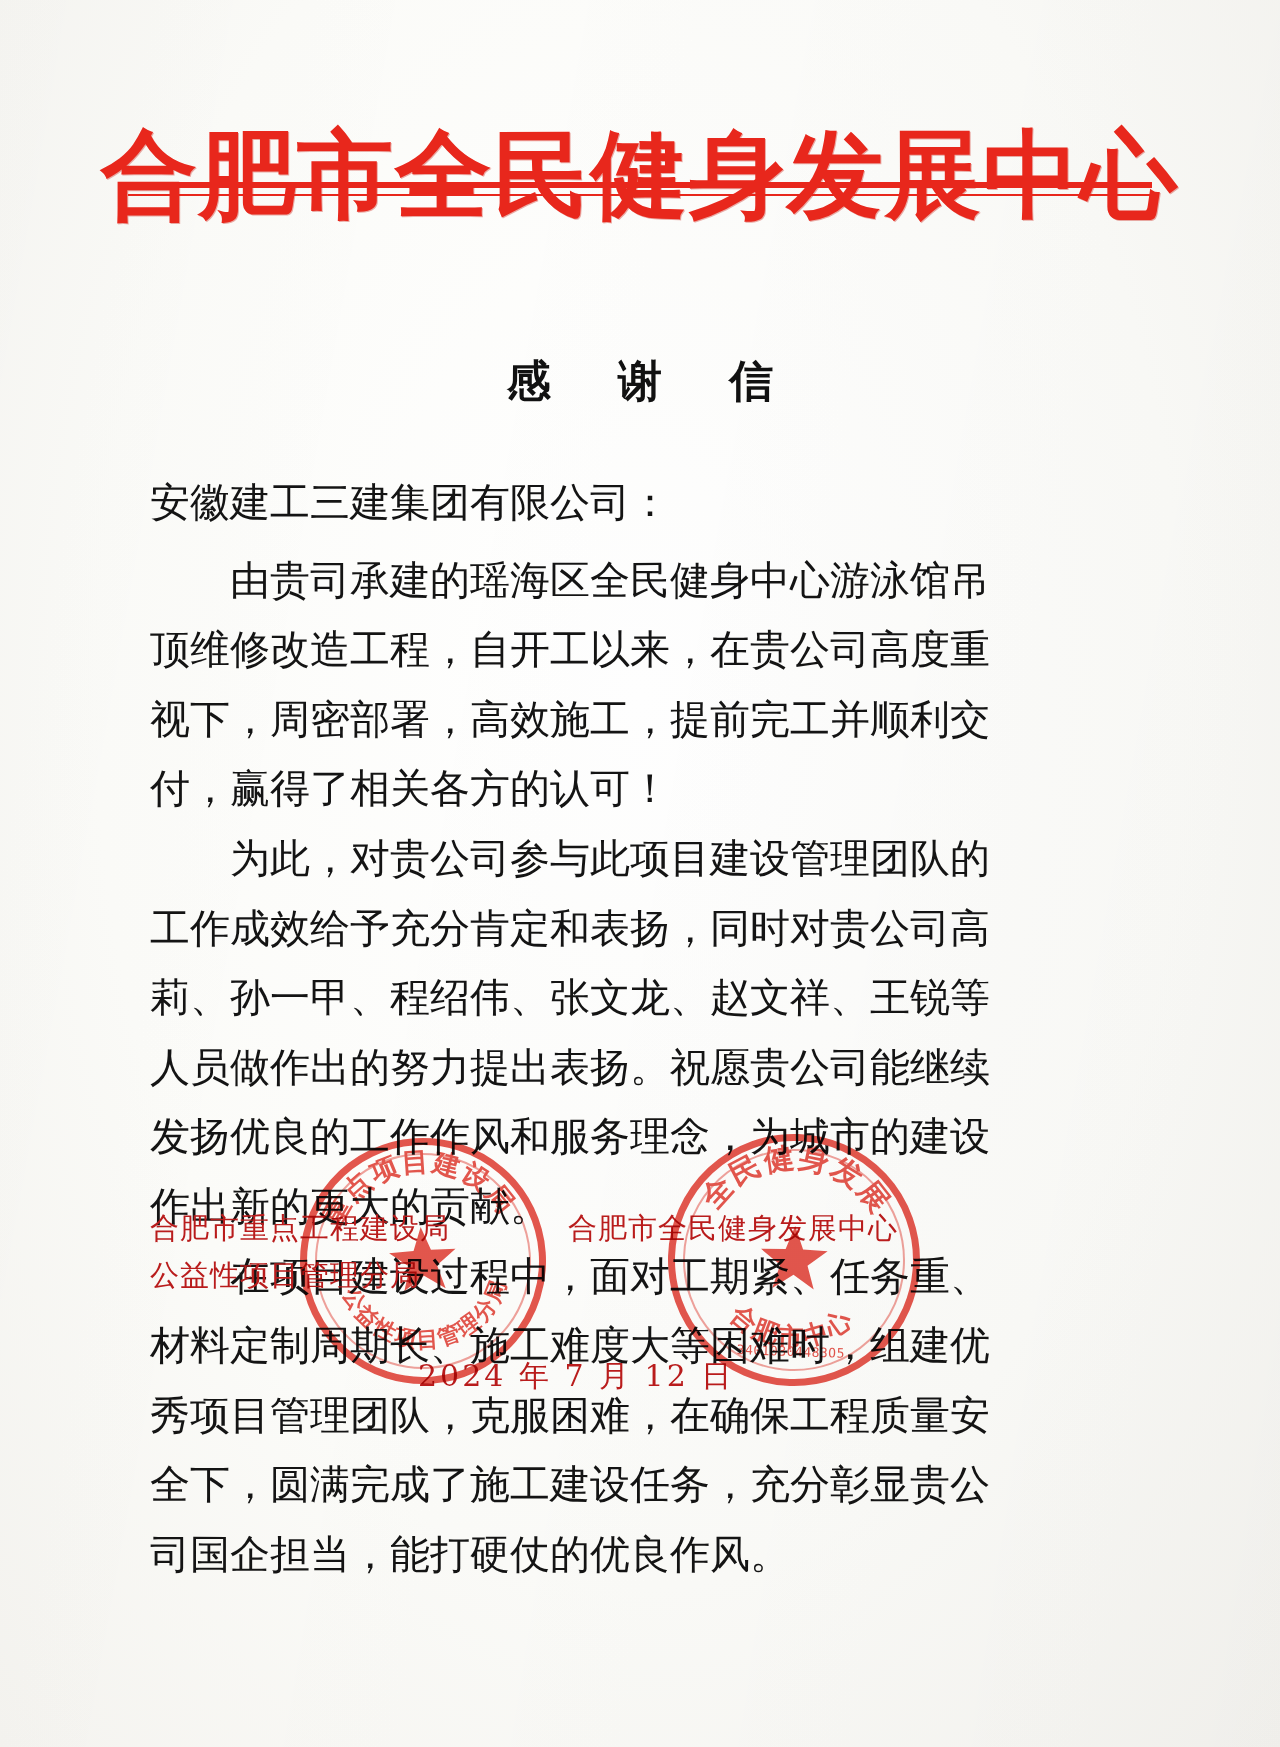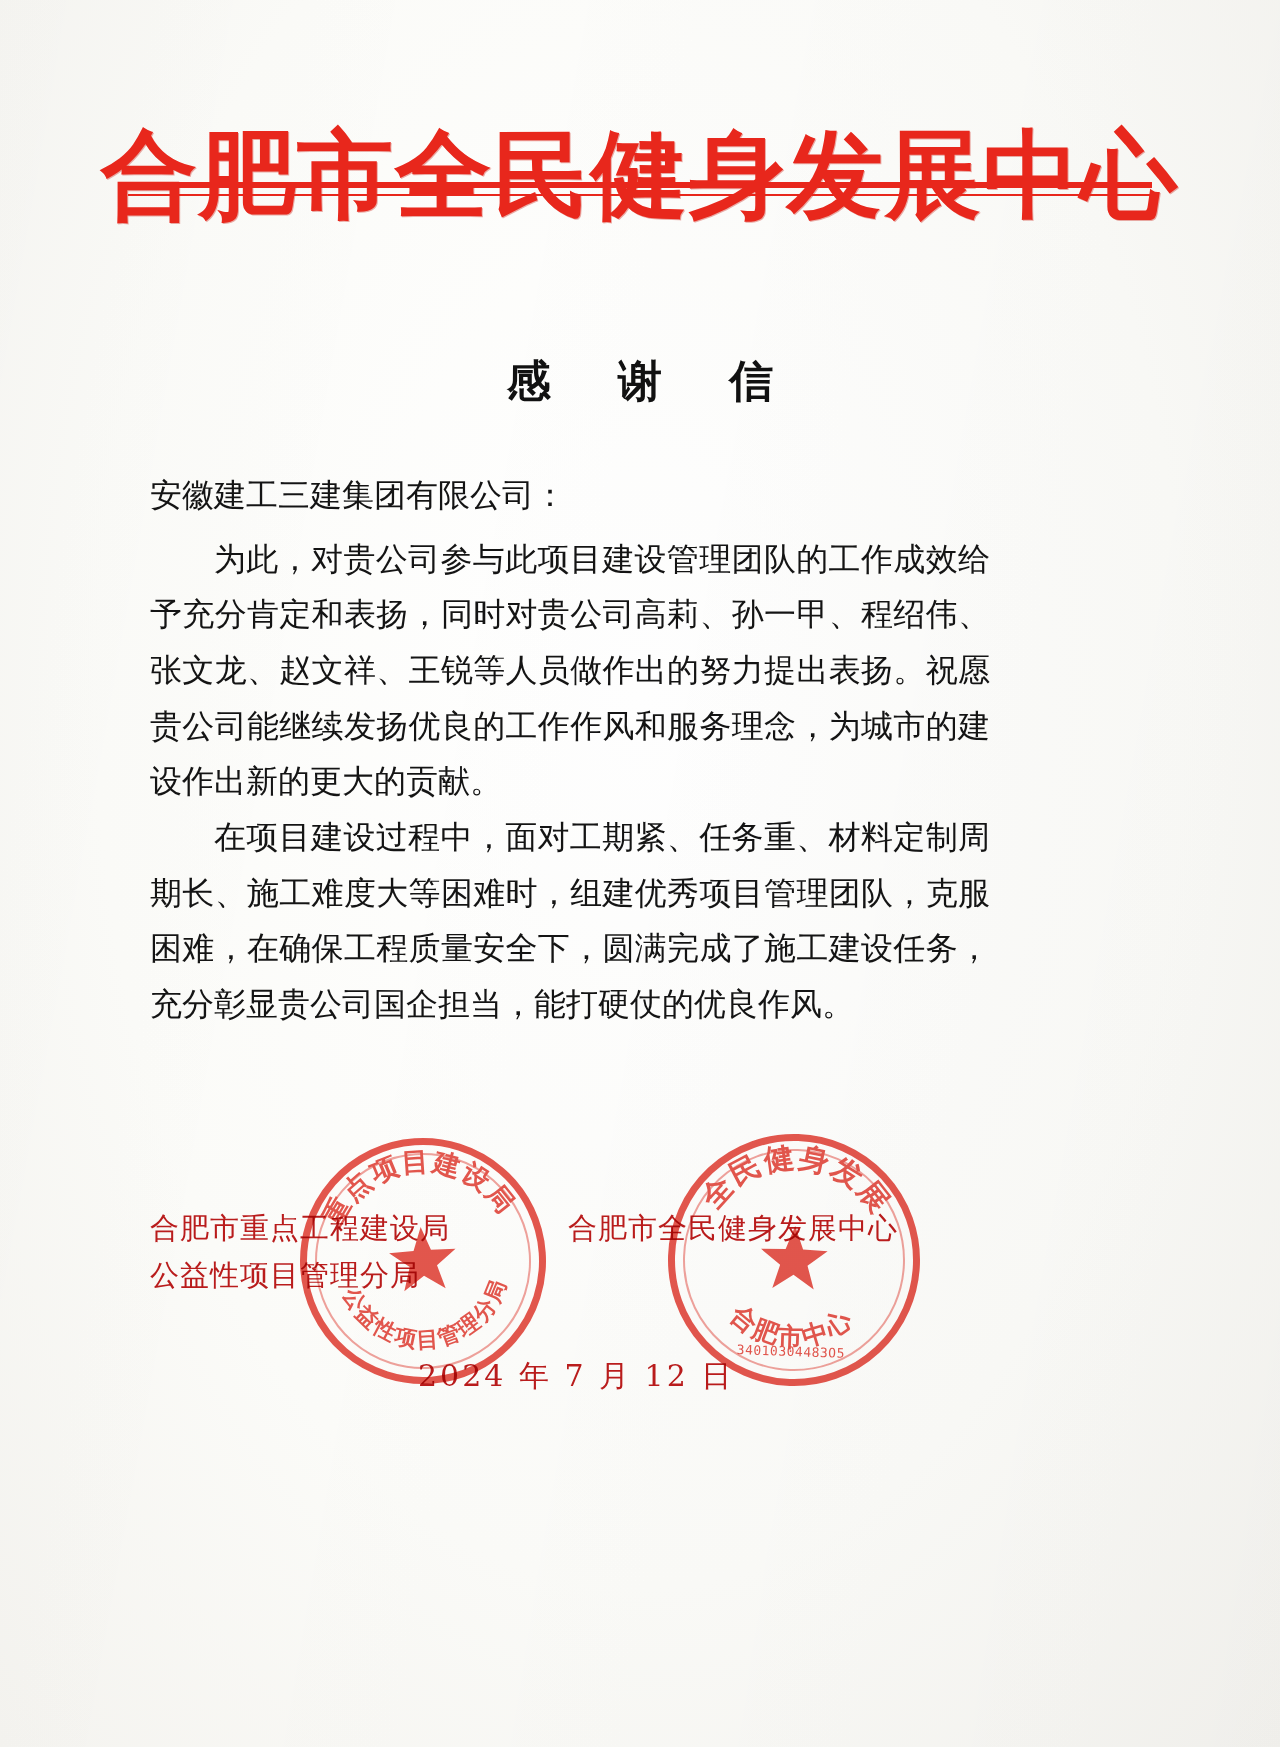--- a/index.html
+++ b/index.html
@@ -88,21 +88,21 @@
     color: #111;
     text-indent: 26px;
   }
 
   
   .body-wrap {
     position: absolute;
     left: 150px;
     top: 468px;
     width: 840px;
-    font-size: 32px;
+    font-size: 40px;
     line-height: 1.74;
     color: #141414;
     text-align: justify;
     text-justify: inter-ideograph;
   }
   .salutation {
     margin: 0 0 8px 0;
   }
   .para {
     margin: 0;
@@ -215,20 +215,21 @@
   <div class="letterhead">
     <div class="letterhead-title">合肥市全民健身发展中心</div>
   </div>
   <div class="letterhead-rule"></div>
   <div class="letterhead-rule-thin"></div>
 
   <div class="doc-title">感 谢 信</div>
 
   <div class="body-wrap">
     <p class="salutation">安徽建工三建集团有限公司：</p>
+    <p class="para">由贵司承建的瑶海区全民健身中心游泳馆吊顶维修改造工程，自开工以来，在贵公司高度重视下，周密部署，高效施工，提前完工并顺利交付，赢得了相关各方的认可！</p>
     <p class="para">为此，对贵公司参与此项目建设管理团队的工作成效给予充分肯定和表扬，同时对贵公司高莉、孙一甲、程绍伟、张文龙、赵文祥、王锐等人员做作出的努力提出表扬。祝愿贵公司能继续发扬优良的工作作风和服务理念，为城市的建设作出新的更大的贡献。</p>
     <p class="para">在项目建设过程中，面对工期紧、任务重、材料定制周期长、施工难度大等困难时，组建优秀项目管理团队，克服困难，在确保工程质量安全下，圆满完成了施工建设任务，充分彰显贵公司国企担当，能打硬仗的优良作风。</p>
   </div>
 
   <div class="sign-block">
     <div class="sign-row">
       <div class="sign-left">合肥市重点工程建设局</div>
       <div class="sign-right">合肥市全民健身发展中心</div>
     </div>
     <div class="sign-row">

